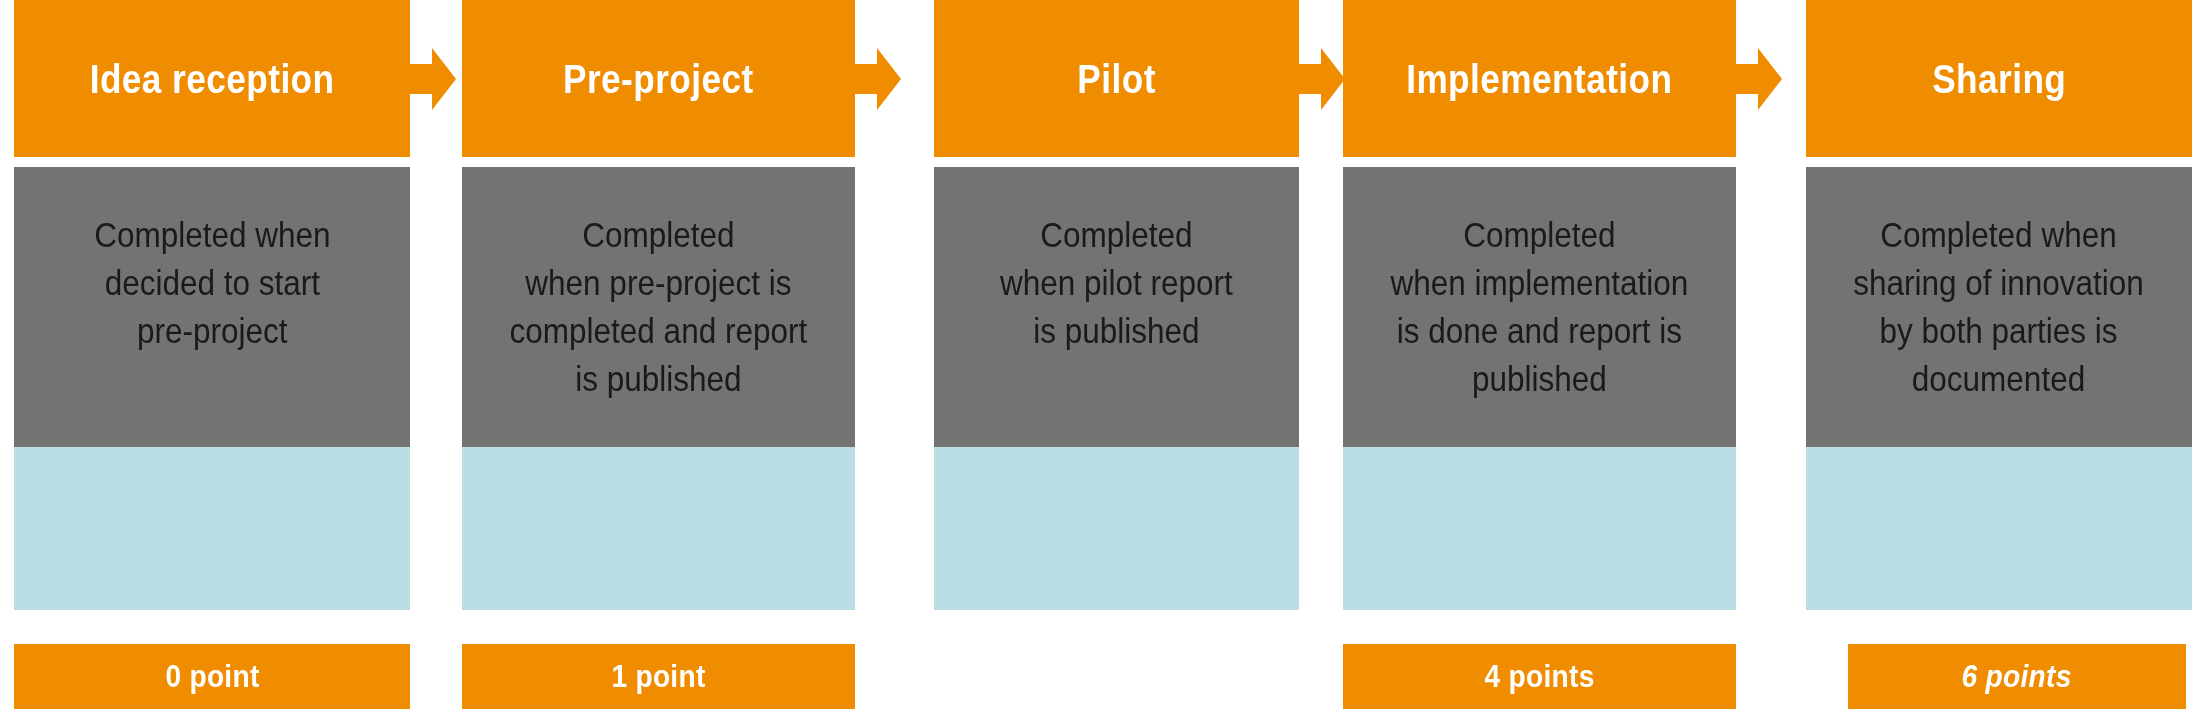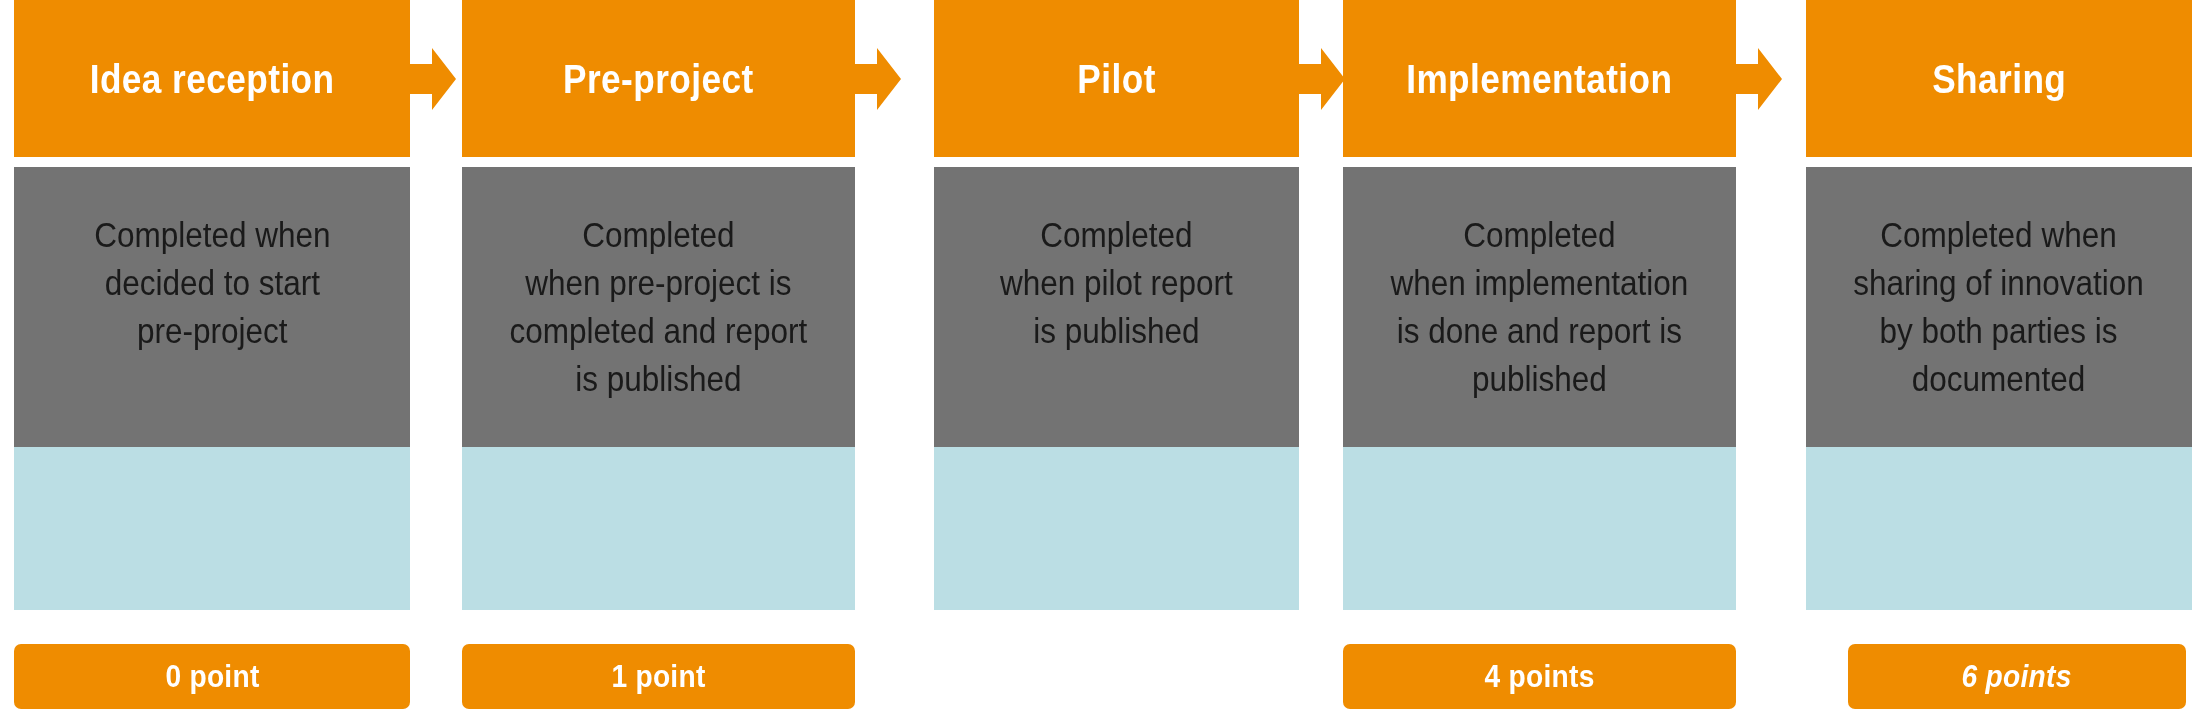--- a/index.html
+++ b/index.html
@@ -111,21 +111,20 @@
   }
 
   .points-box {
     margin-top: 34px;
     height: 65px;
     background: #ef8c00;
     display: flex;
     align-items: center;
     justify-content: center;
     flex: 0 0 auto;
-    border-radius: 7px;
   }
   .points-box.narrow {
     margin-left: 42px;
     margin-right: 6px;
     font-style: italic;
   }
 
   .points-text {
     color: #ffffff;
     font-family: "Liberation Sans", sans-serif;

